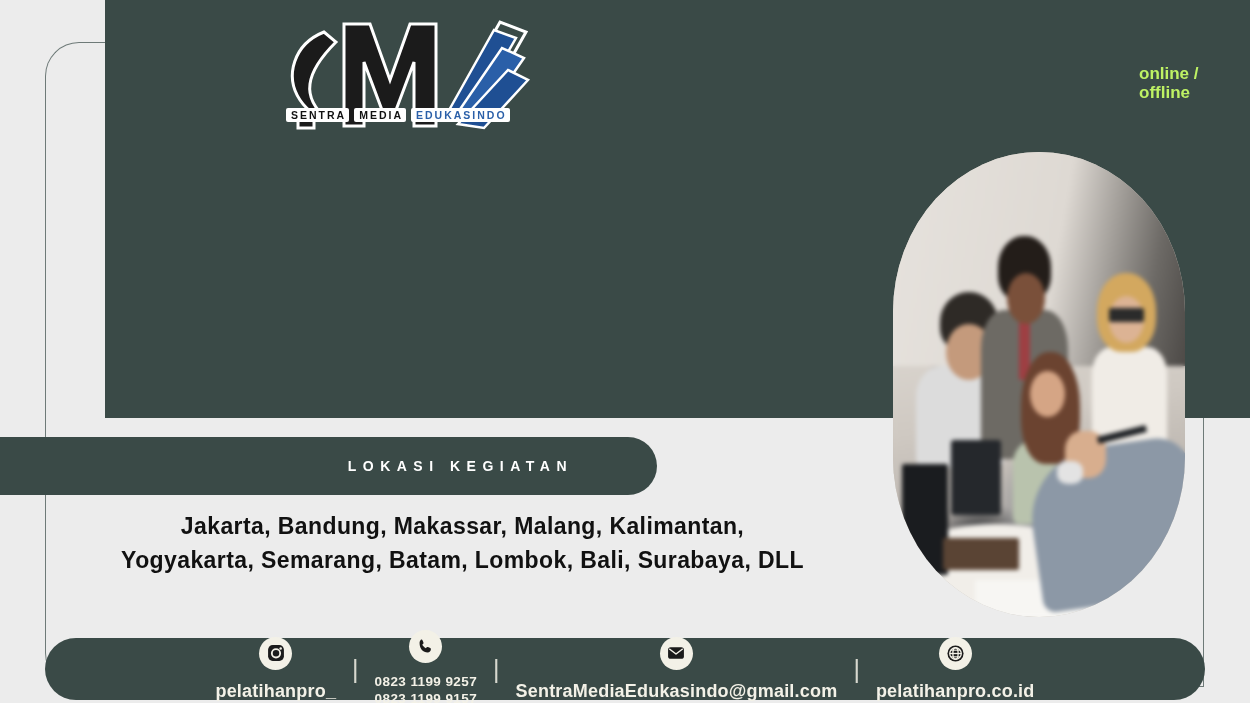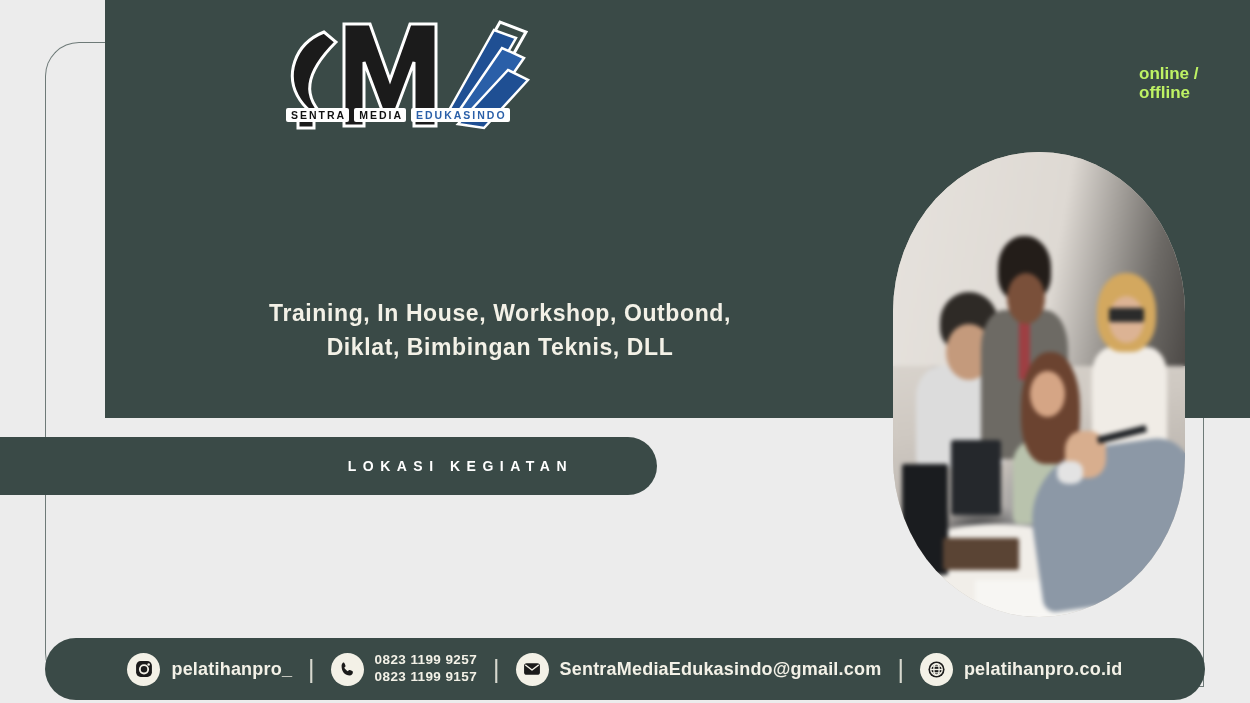--- a/index.html
+++ b/index.html
@@ -198,21 +198,21 @@
 
   
   .footer{
     position:absolute;
     left:45px; top:638px; width:1160px; height:62px;
     background:#3a4a47;
     border-radius:31px;
     display:flex; align-items:center; justify-content:center;
     gap:11px;
   }
-  .ctc{ display:flex; align-items:center; gap:11px; }
+  .ctc{ display:flex; align-items:center; gap:11px;flex-direction:column; }
   .ic{
     width:33px; height:33px; border-radius:50%;
     background:#f3f1e7;
     display:flex; align-items:center; justify-content:center;
     flex:0 0 auto;
   }
   .ctc-text{
     color:#f3f1e7;
     font-size:18px;
     font-weight:bold;
@@ -260,26 +260,26 @@
         <span class="logo-word">SENTRA</span>
         <span class="logo-word">MEDIA</span>
         <span class="logo-word blue">EDUKASINDO</span>
       </div>
     </div>
 
     <div class="online-offline">online /
 offline</div>
   </div>
 
-  <div class="services">Training, In House, Workshop, Outbond,
-Diklat, Bimbingan Teknis,  DLL</div>
 
   <div class="pill-dark">
     <span>LOKASI KEGIATAN</span>
   </div>
+  <div class="cities">Jakarta, Bandung, Makassar, Malang, Kalimantan,
+Yogyakarta, Semarang, Batam, Lombok, Bali, Surabaya, DLL</div>
 
   <div class="photo-wrap">
     <div class="photo">
       <div class="ph-wall"></div>
       <div class="ph-person p-body1"></div>
       <div class="ph-person p-hair1"></div>
       <div class="ph-person p-face1"></div>
       <div class="ph-person p-suit"></div>
       <div class="ph-person p-tie"></div>
       <div class="ph-person p-hair2"></div>

